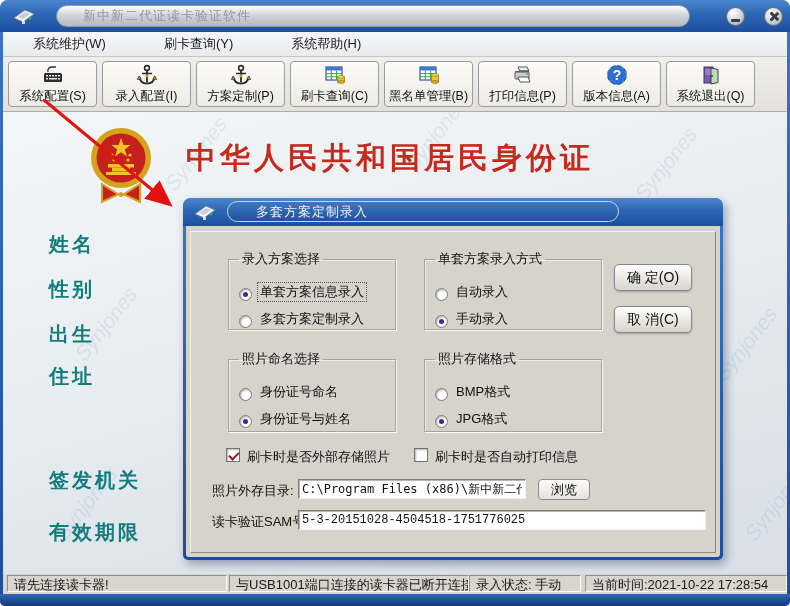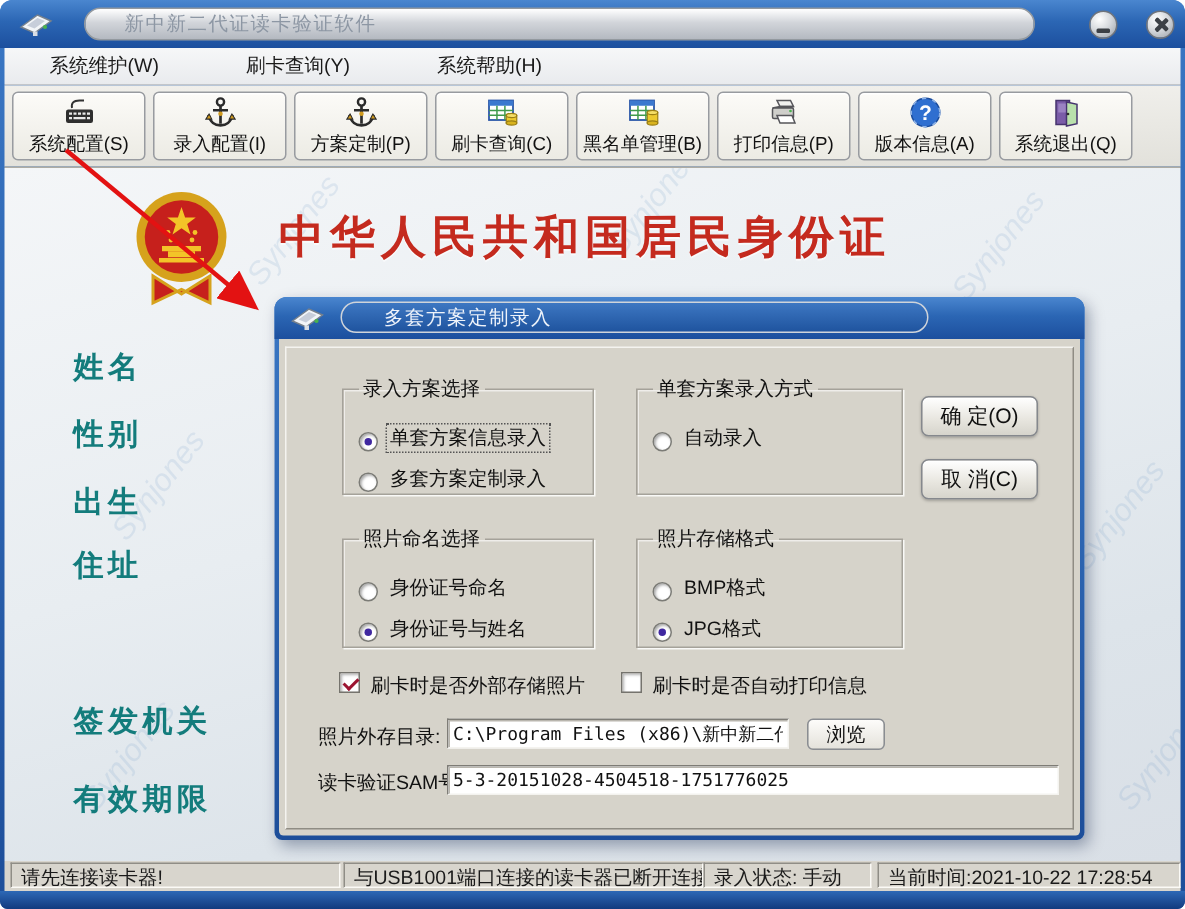--- a/index.html
+++ b/index.html
@@ -326,20 +326,24 @@
             <span class="opt-label">多套方案定制录入</span>
           </div>
         </fieldset>
 
         <fieldset class="grp" style="left:238px;top:24px;width:178px;height:80px">
           <legend>单套方案录入方式</legend>
           <div class="opt-row">
             <span class="radio"></span>
             <span class="opt-label">自动录入</span>
           </div>
+          <div class="opt-row">
+            <span class="radio checked"></span>
+            <span class="opt-label">手动录入</span>
+          </div>
         </fieldset>
 
         <fieldset class="grp" style="left:42px;top:124px;width:168px;height:82px">
           <legend>照片命名选择</legend>
           <div class="opt-row">
             <span class="radio"></span>
             <span class="opt-label">身份证号命名</span>
           </div>
           <div class="opt-row">
             <span class="radio checked"></span>
@@ -366,21 +370,21 @@
         <div class="cb-row" style="left:228px;top:222px">
           <span class="checkbox"></span>
           <span>刷卡时是否自动打印信息</span>
         </div>
 
         <div class="dlg-label" style="left:26px;top:256px">照片外存目录:</div>
         <input class="sunken-input" style="left: 112px; top: 253px; width: 228px;" value="C:\Program Files (x86)\新中新二代证验">
         <div class="mini-btn" style="left:352px;top:253px;width:52px">浏览</div>
 
         <div class="dlg-label" style="left:26px;top:287px">读卡验证SAM号</div>
-        <input class="sunken-input" style="left: 112px; top: 284px; width: 408px;" value="5-3-20151028-4504518-1751776025">
+        <input class="sunken-input" style="left: 112px; top: 284px; width: 408px; font-family: Liberation Mono, monospace;" value="5-3-20151028-4504518-1751776025">
 
         <div class="dlg-btn" style="left:428px;top:38px">确 定(O)</div>
         <div class="dlg-btn" style="left:428px;top:80px">取 消(C)</div>
       </div>
     </div>
   </div>
 
   <div class="statusbar">
     <div class="spanel" style="left:4px;width:220px">请先连接读卡器!</div>
     <div class="spanel" style="left:226px;width:240px">与USB1001端口连接的读卡器已断开连接</div>

